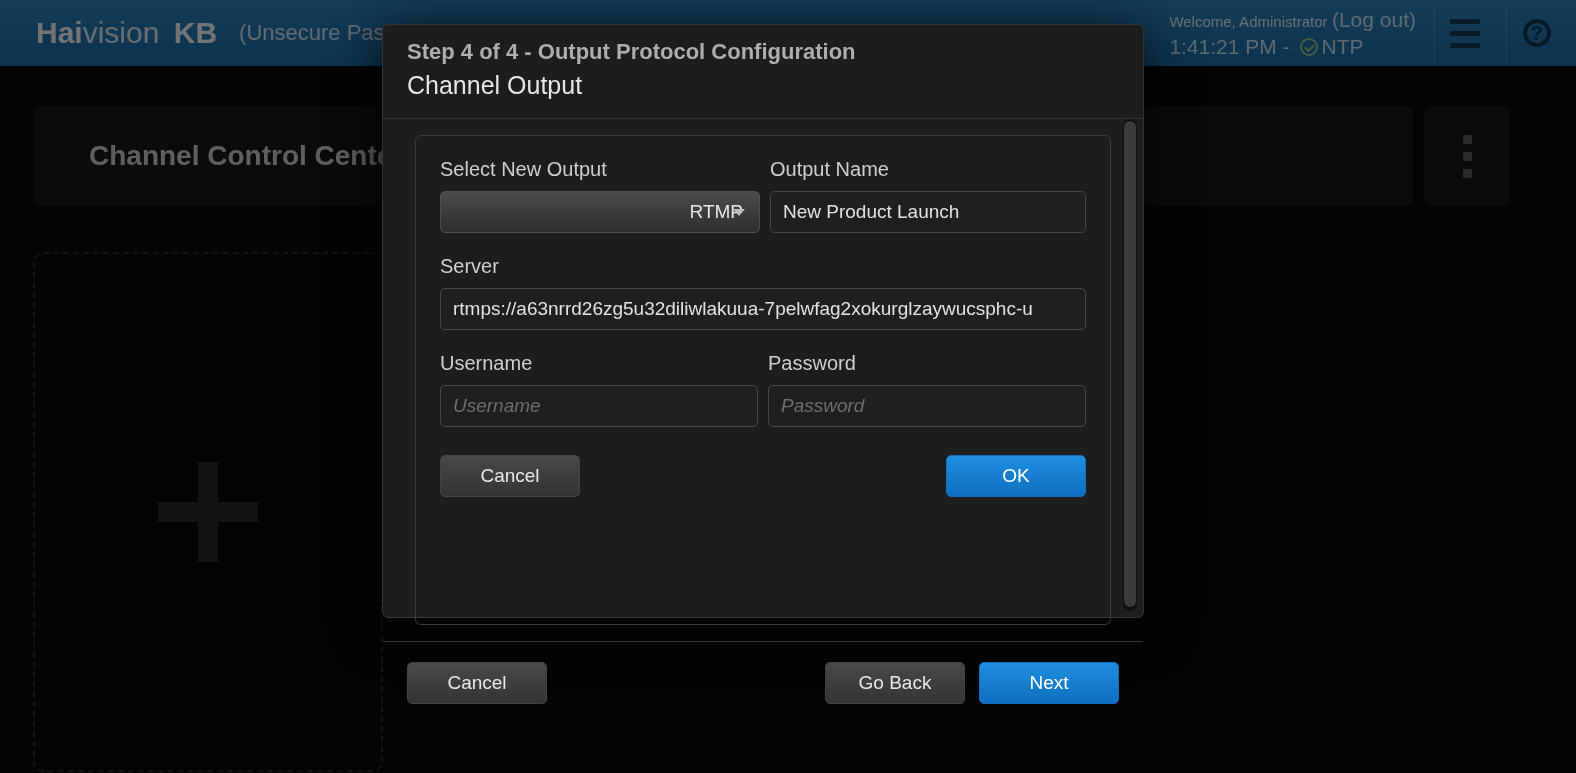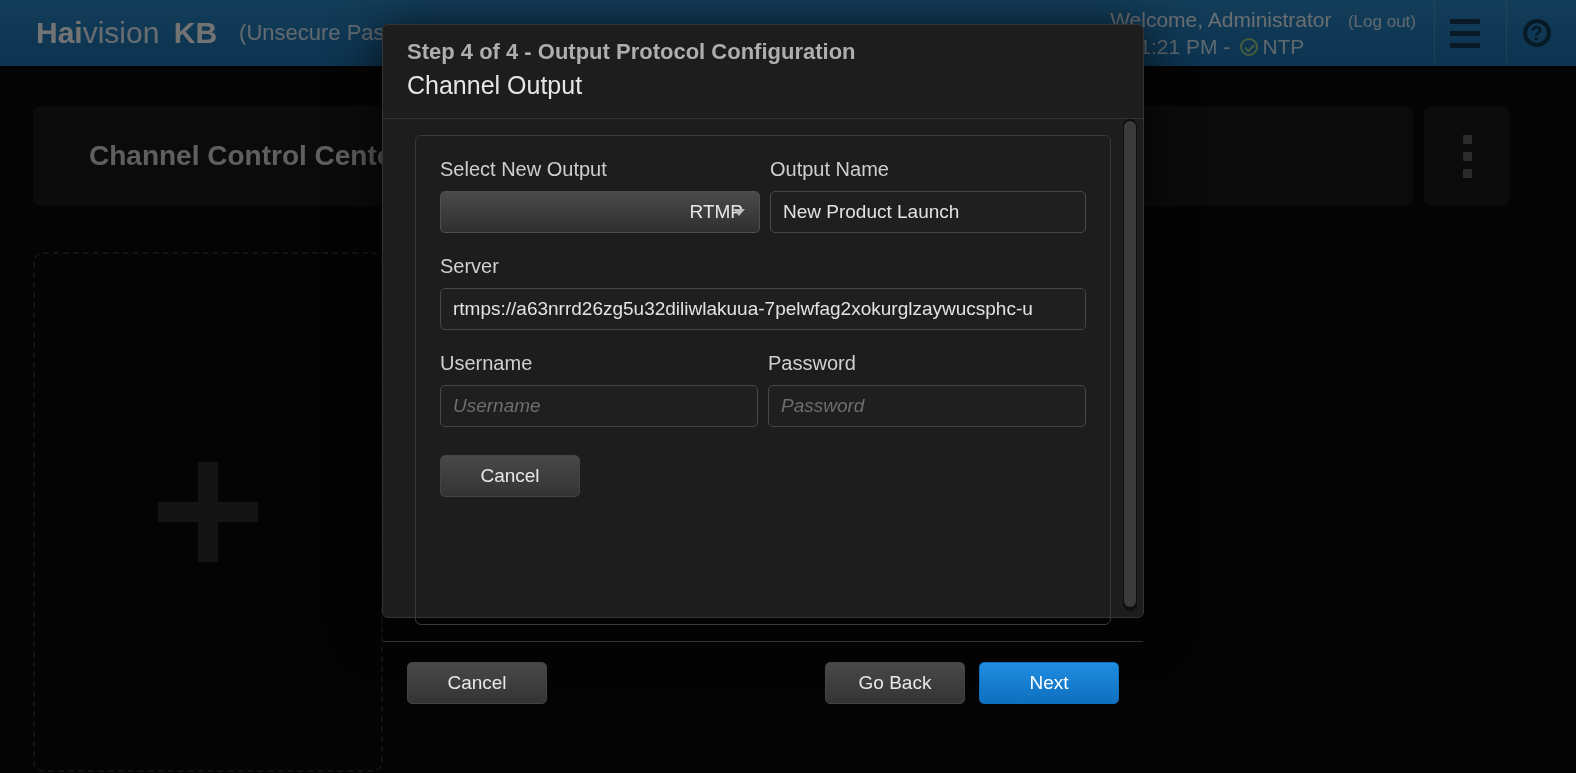--- a/index.html
+++ b/index.html
@@ -24,22 +24,22 @@
   .brand-vision { font-size: 30px; font-weight: 300; color: #e6f1fa; }
   .brand-kb { font-size: 30px; font-weight: 600; color: #fff; margin-left: 6px; }
   .warn-text { margin-left: 22px; font-size: 22px; color: #d9eaf7; font-weight: 300; }
 
   .topbar-right {
     position: absolute; right: 0; top: 0; bottom: 0;
     display: flex; align-items: center; gap: 12px;
     padding-right: 10px;
   }
   .user-block { text-align: right; line-height: 1.3; margin-right: 6px; }
-  .welcome-row { font-size: 21px; color: #e9f3fb; font-weight: 400; }
-  .logout { font-size: 17px; color: #d5e8f5; margin-left: 12px; }
+  .welcome-row { font-size: 15px; color: #e9f3fb; font-weight: 400; }
+  .logout { font-size: 21px; color: #d5e8f5; }
   .time-row { font-size: 21px; color: #cfe6f5; display: flex; align-items: center; gap: 10px; }
   .ntp-badge { display:inline-flex; align-items:center; gap:4px; }
   .check-circ {
     display:inline-block; width:18px; height:18px; border:2px solid #9ad08f; border-radius:50%;
     position:relative;
   }
   .check-circ::after {
     content:""; position:absolute; left:3px; top:4px; width:7px; height:4px;
     border-left:2px solid #9ad08f; border-bottom:2px solid #9ad08f;
     transform: rotate(-45deg);
@@ -257,20 +257,21 @@
           <input class="txt" placeholder="Username" style="">
         </div>
         <div class="field">
           <label class="fl">Password</label>
           <input class="txt" type="password" placeholder="Password" style="">
         </div>
       </div>
 
       <div class="inner-actions">
         <button class="btn btn-grey">Cancel</button>
+        <button class="btn btn-blue">OK</button>
       </div>
     </div>
     <div class="scrollbar">
       <div class="scrollbar-thumb"></div>
     </div>
   </div>
 
   <div class="modal-foot">
     <button class="btn btn-grey">Cancel</button>
     <div class="foot-right">

